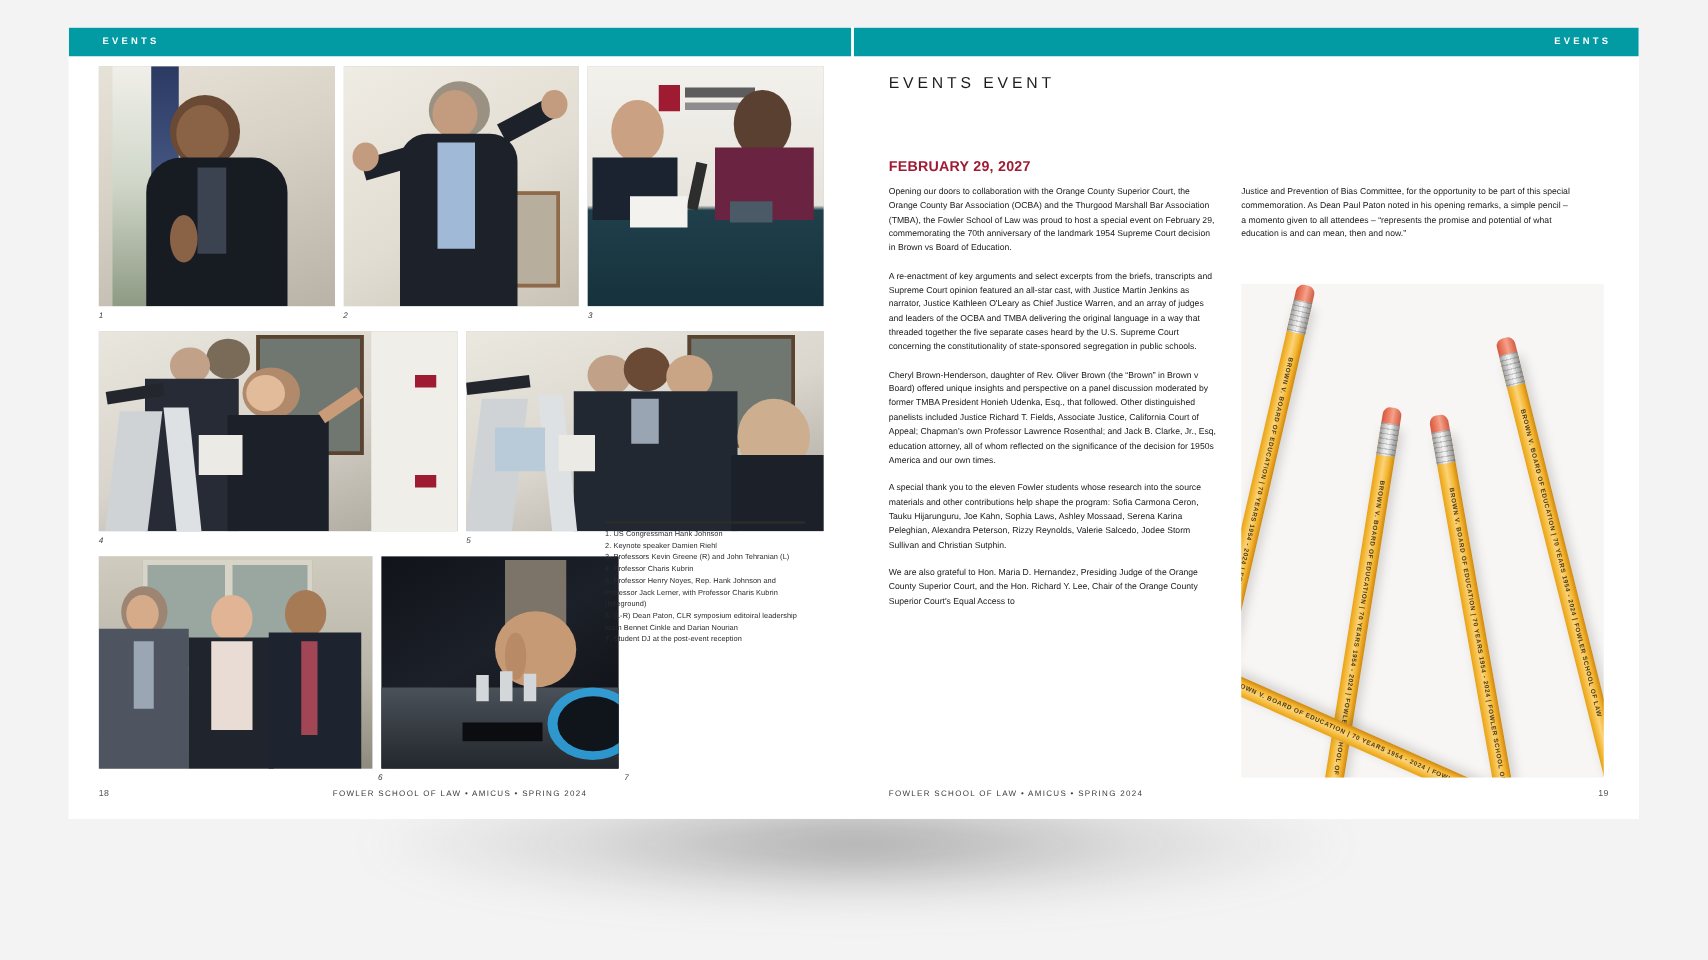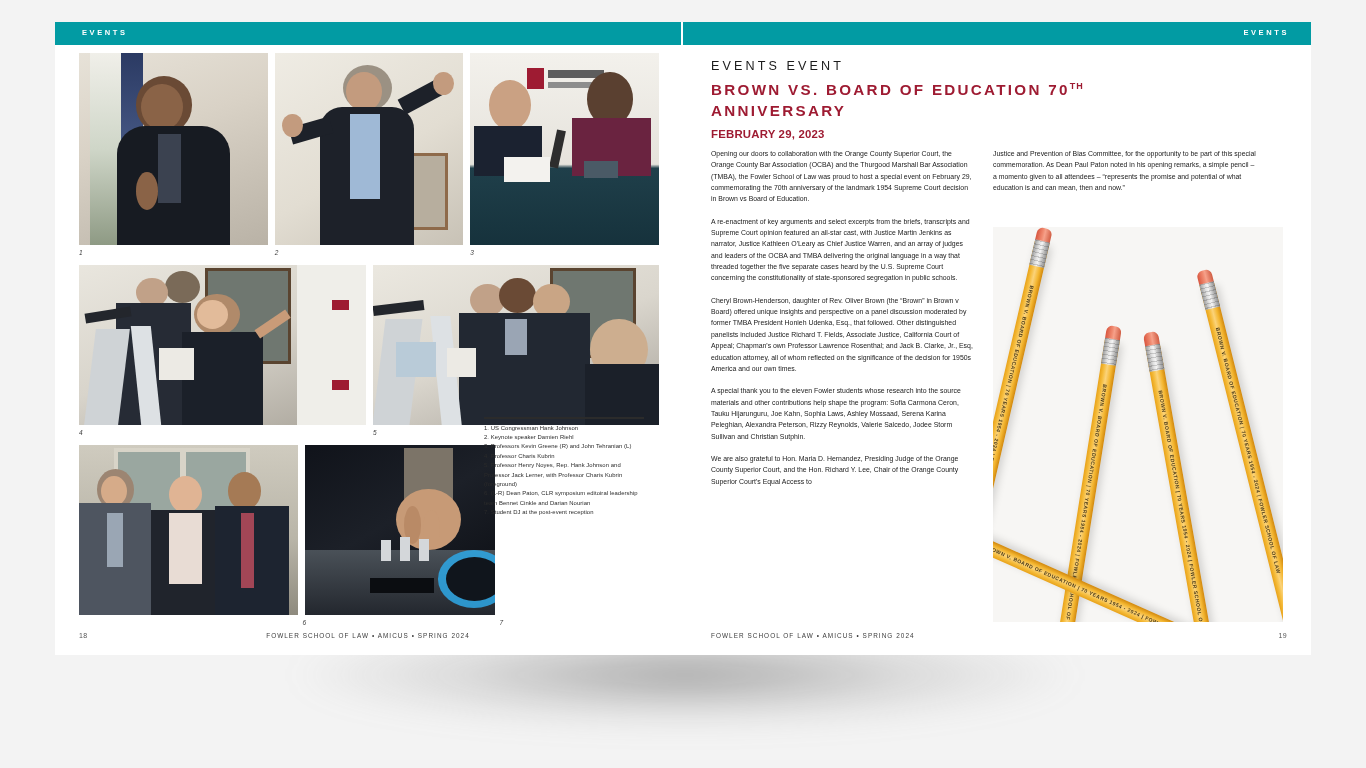--- a/index.html
+++ b/index.html
@@ -287,26 +287,22 @@
     </div>
 
     <div class="page right">
 
       <div class="runhead right">
         <span>EVENTS</span>
       </div>
 
       <div class="eyebrow">EVENTS EVENT</div>
 
-      <div class="headline">
-        <span>BROWN VS. BOARD OF EDUCATION 70</span><sup>TH</sup><br>
-        <span>ANNIVERSARY</span>
-      </div>
-
-      <div class="dateline">FEBRUARY 29, 2023</div>
+
+      <div class="dateline">FEBRUARY 29, 2027</div>
 
       <div class="col c1">
         <p>Opening our doors to collaboration with the Orange County Superior Court, the Orange County Bar Association (OCBA) and the Thurgood Marshall Bar Association (TMBA), the Fowler School of Law was proud to host a special event on February 29, commemorating the 70th anniversary of the landmark 1954 Supreme Court decision in Brown vs Board of Education.</p>
         <p>A re-enactment of key arguments and select excerpts from the briefs, transcripts and Supreme Court opinion featured an all-star cast, with Justice Martin Jenkins as narrator, Justice Kathleen O'Leary as Chief Justice Warren, and an array of judges and leaders of the OCBA and TMBA delivering the original language in a way that threaded together the five separate cases heard by the U.S. Supreme Court concerning the constitutionality of state-sponsored segregation in public schools.</p>
         <p>Cheryl Brown-Henderson, daughter of Rev. Oliver Brown (the “Brown” in Brown v Board) offered unique insights and perspective on a panel discussion moderated by former TMBA President Honieh Udenka, Esq., that followed. Other distinguished panelists included Justice Richard T. Fields, Associate Justice, California Court of Appeal; Chapman's own Professor Lawrence Rosenthal; and Jack B. Clarke, Jr., Esq, education attorney, all of whom reflected on the significance of the decision for 1950s America and our own times.</p>
         <p>A special thank you to the eleven Fowler students whose research into the source materials and other contributions help shape the program: Sofia Carmona Ceron, Tauku Hijarunguru, Joe Kahn, Sophia Laws, Ashley Mossaad, Serena Karina Peleghian, Alexandra Peterson, Rizzy Reynolds, Valerie Salcedo, Jodee Storm Sullivan and Christian Sutphin.</p>
         <p>We are also grateful to Hon. Maria D. Hernandez, Presiding Judge of the Orange County Superior Court, and the Hon. Richard Y. Lee, Chair of the Orange County Superior Court's Equal Access to</p>
       </div>
 
       <div class="col c2">

